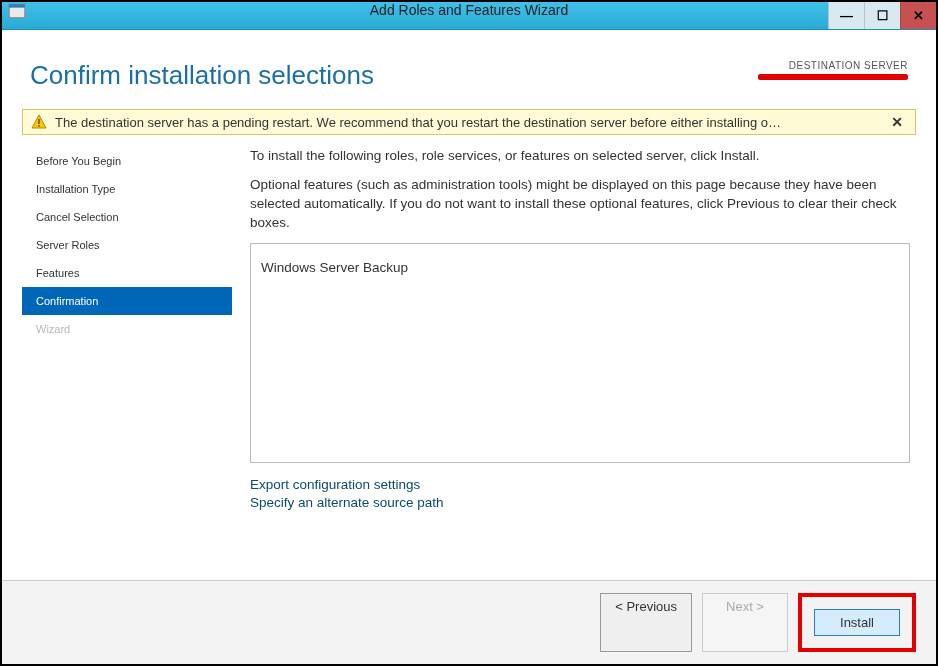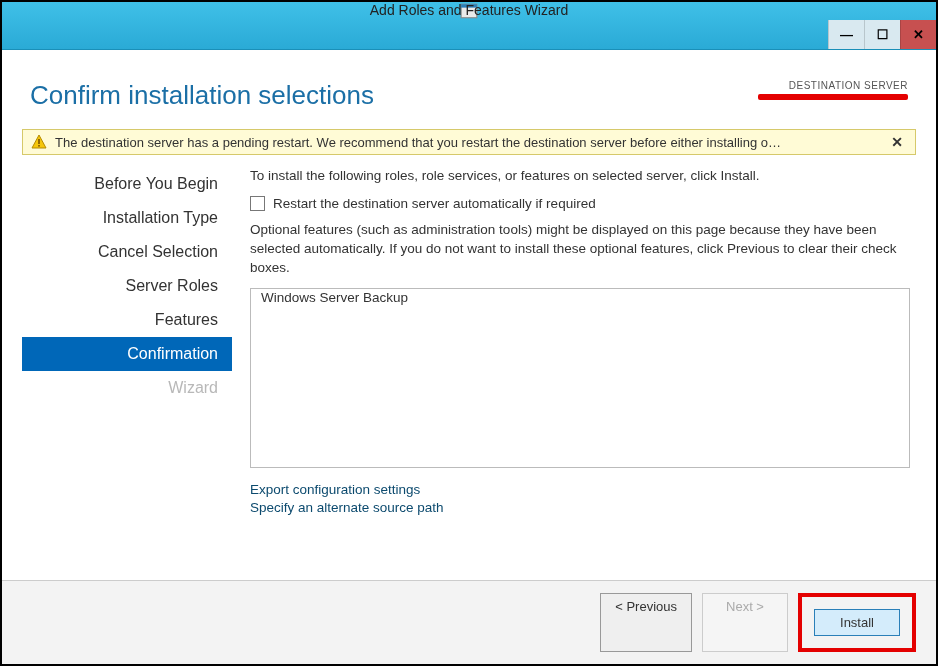--- a/index.html
+++ b/index.html
@@ -7,27 +7,25 @@
     font-family: "Segoe UI", Tahoma, sans-serif;
     background: #fff;
     width: 938px;
     height: 666px;
     border: 2px solid #000;
     overflow: hidden;
     position: relative;
   }
   
   .titlebar {
-    height: 48px;
+    height: 28px;
     background: linear-gradient(to bottom, #3fc0e8, #2aaad6);
     display: flex;
-    align-items: center;
     border-bottom: 1px solid #1a8fb8;
     position: relative;
-    flex-direction: column;
   }
   .titlebar .icon-slot {
     width: 18px; height: 18px;
     margin: 0 6px;
     display: inline-block;
   }
   .titlebar .title-text {
     position: absolute;
     left: 50%;
     transform: translateX(-50%);
@@ -112,24 +110,23 @@
     display: flex;
     padding: 0 20px;
   }
   .sidebar {
     width: 210px;
     flex-shrink: 0;
     padding-top: 6px;
   }
   .side-item {
     padding: 8px 14px;
-    font-size: 16px;
+    font-size: 11px;
     color: #333;
     cursor: default;
-    text-align: right;
   }
   .side-item.active {
     background: #0067b8;
     color: #fff;
   }
   .side-item.disabled {
     color: #b8b8b8;
   }
 
   .content {
@@ -145,22 +142,22 @@
     margin: 8px 0 10px 0;
   }
   .checkbox-box {
     width: 15px; height: 15px;
     border: 1px solid #777;
     margin-right: 8px;
     background: #fff;
   }
   .listbox {
     border: 1px solid #bbb;
-    height: 180px;
-    padding: 1px 10px;
+    height: 220px;
+    padding: 16px 10px;
     margin-top: 4px;
     background: #fff;
     font-size: 13.5px;
   }
   .links {
     margin-top: 14px;
     font-size: 13.5px;
   }
   .link {
     color: #0c4a6e;
@@ -250,24 +247,20 @@
     <div class="side-item">Cancel Selection</div>
     <div class="side-item">Server Roles</div>
     <div class="side-item">Features</div>
     <div class="side-item active">Confirmation</div>
     <div class="side-item disabled">Wizard</div>
   </div>
 
   <div class="content">
     <p>To install the following roles, role services, or features on selected server, click Install.</p>
 
-    <div class="checkbox-row">
-      <span class="checkbox-box"></span>
-      <span>Restart the destination server automatically if required</span>
-    </div>
 
     <p>Optional features (such as administration tools) might be displayed on this page because they have been selected automatically. If you do not want to install these optional features, click Previous to clear their check boxes.</p>
 
     <div class="listbox">
       <div>Windows Server Backup</div>
     </div>
 
     <div class="links">
       <a class="link">Export configuration settings</a>
       <a class="link">Specify an alternate source path</a>

